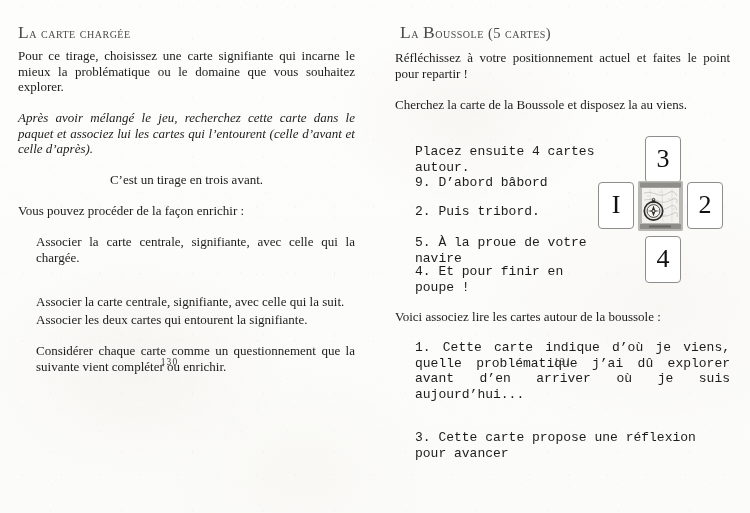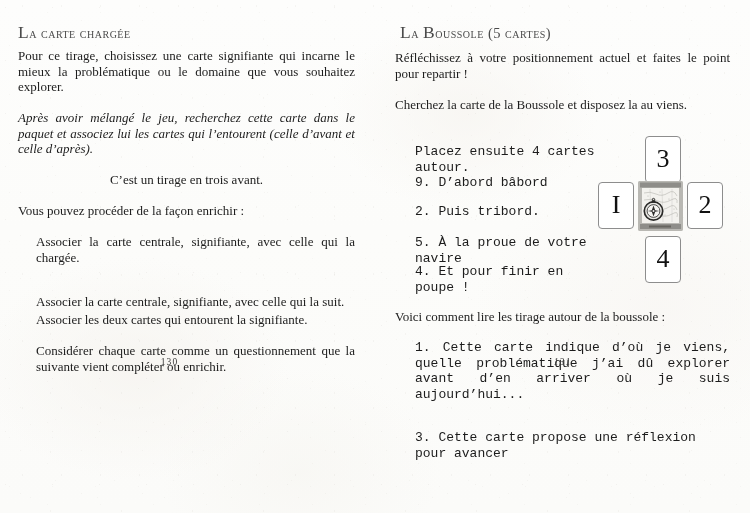--- a/index.html
+++ b/index.html
@@ -228,21 +228,21 @@
       <p class="body nojust">2. Puis tribord.</p>
     </div>
     <div class="text-block indent-r" style="top:235px; right:145px;">
       <p class="body nojust">5. À la proue de votre navire</p>
     </div>
     <div class="text-block indent-r" style="top:264px; right:145px;">
       <p class="body nojust">4. Et pour finir en poupe !</p>
     </div>
 
     <div class="text-block" style="top:309px;">
-      <p class="body nojust">Voici comment lire les tirage autour de la boussole :</p>
+      <p class="body nojust">Voici associez lire les cartes autour de la boussole :</p>
     </div>
 
     <div class="text-block indent-r" style="top:340px;">
       <p class="body">1. Cette carte indique d’où je viens, quelle problématique j’ai dû explorer avant d’en arriver où je suis aujourd’hui...</p>
     </div>
     <div class="text-block indent-r" style="top:430px;">
       <p class="body nojust">3. Cette carte propose une réflexion pour avancer</p>
     </div>
 
     <div class="folio">131</div>

